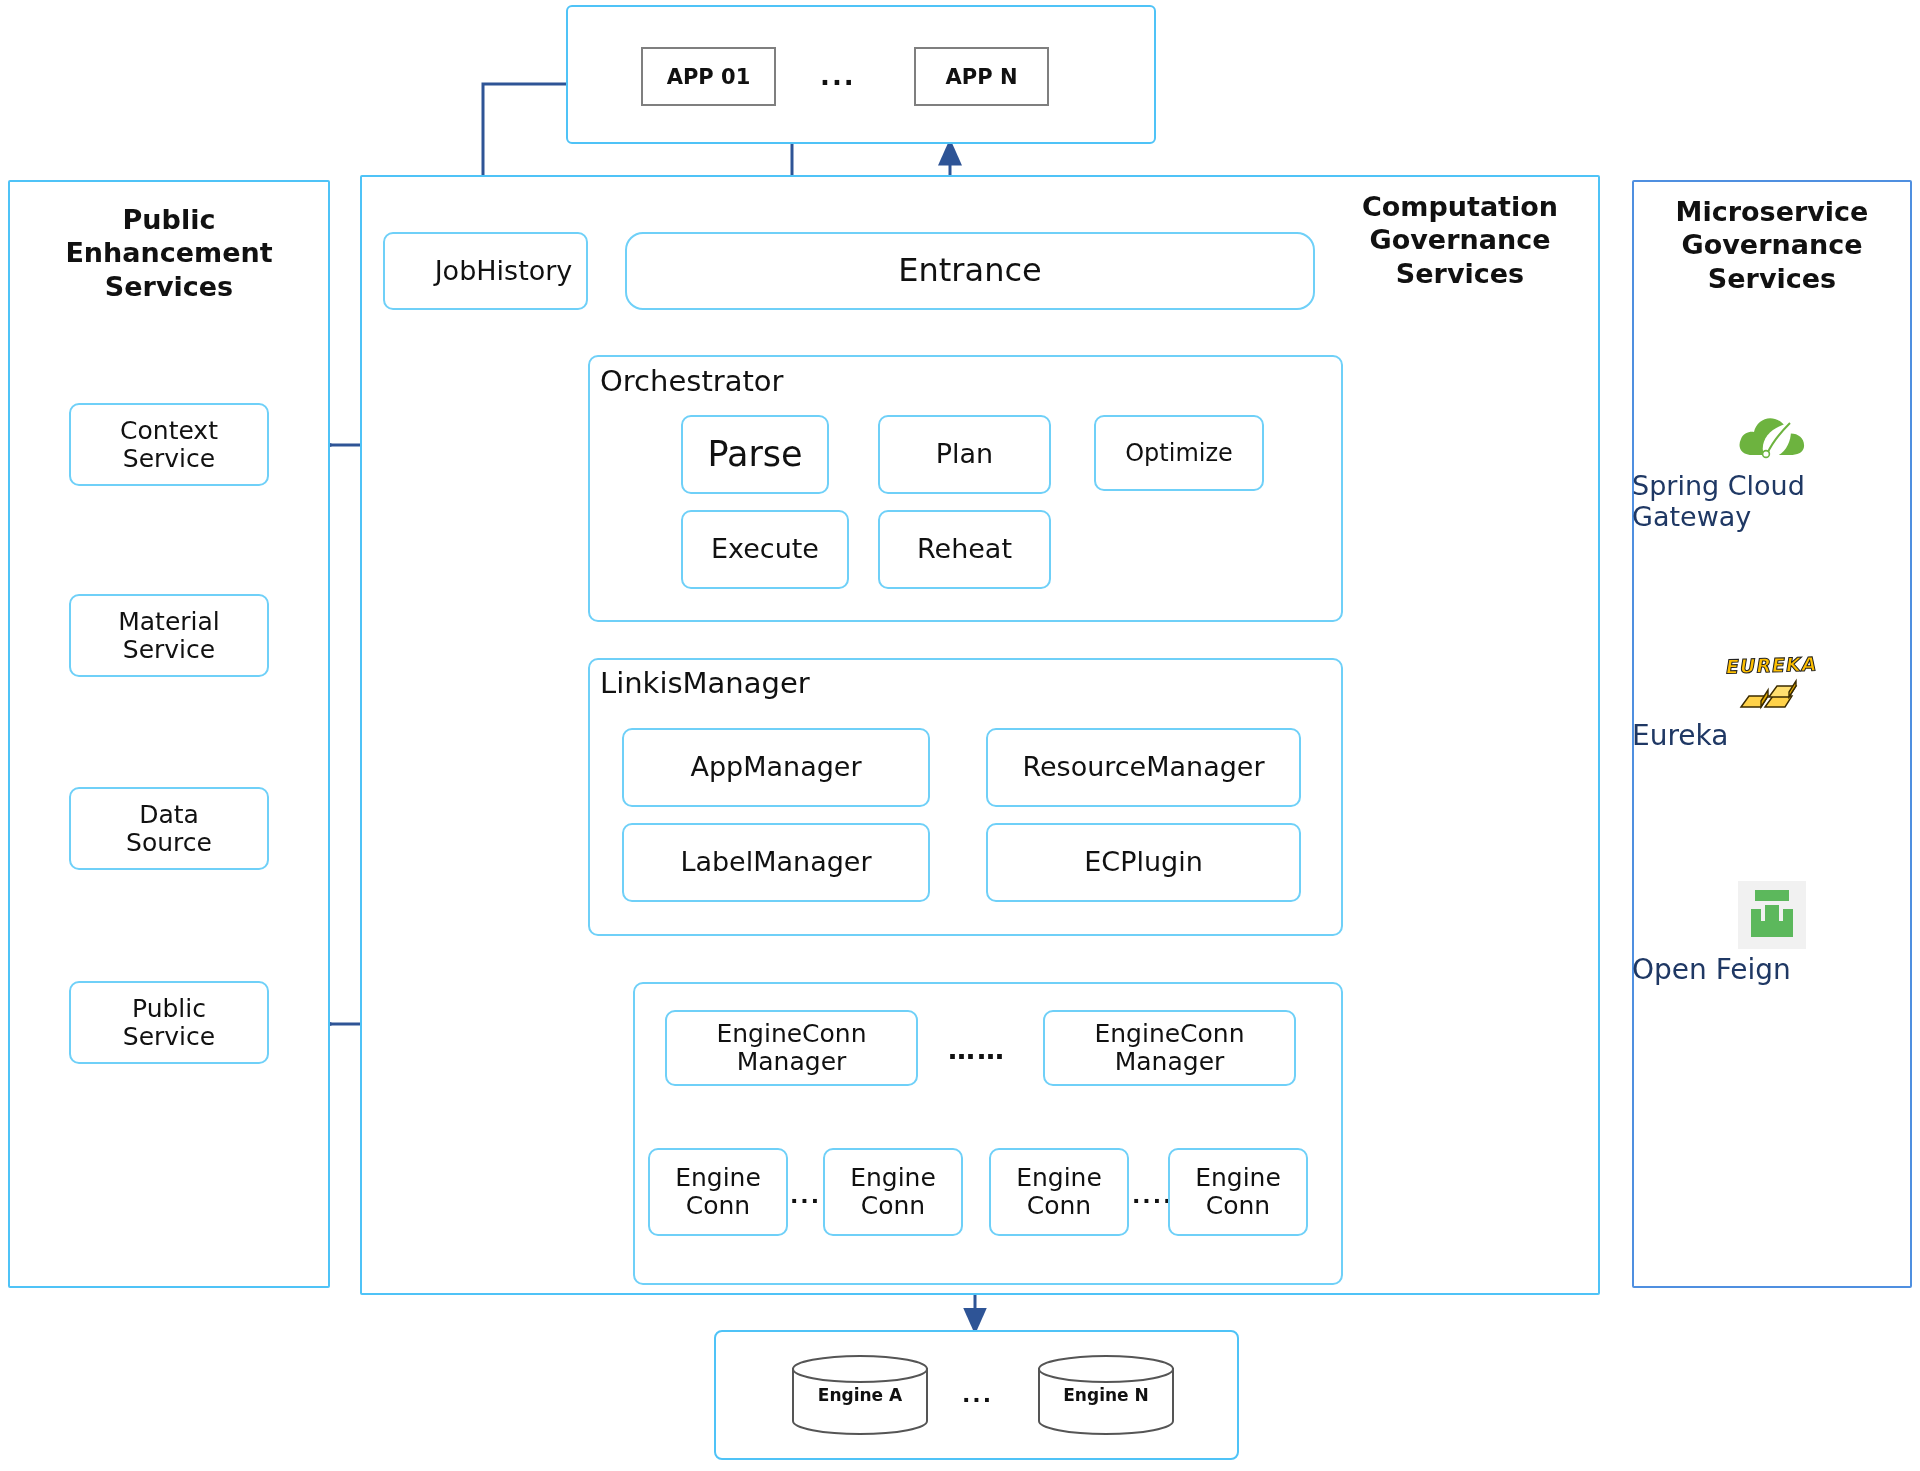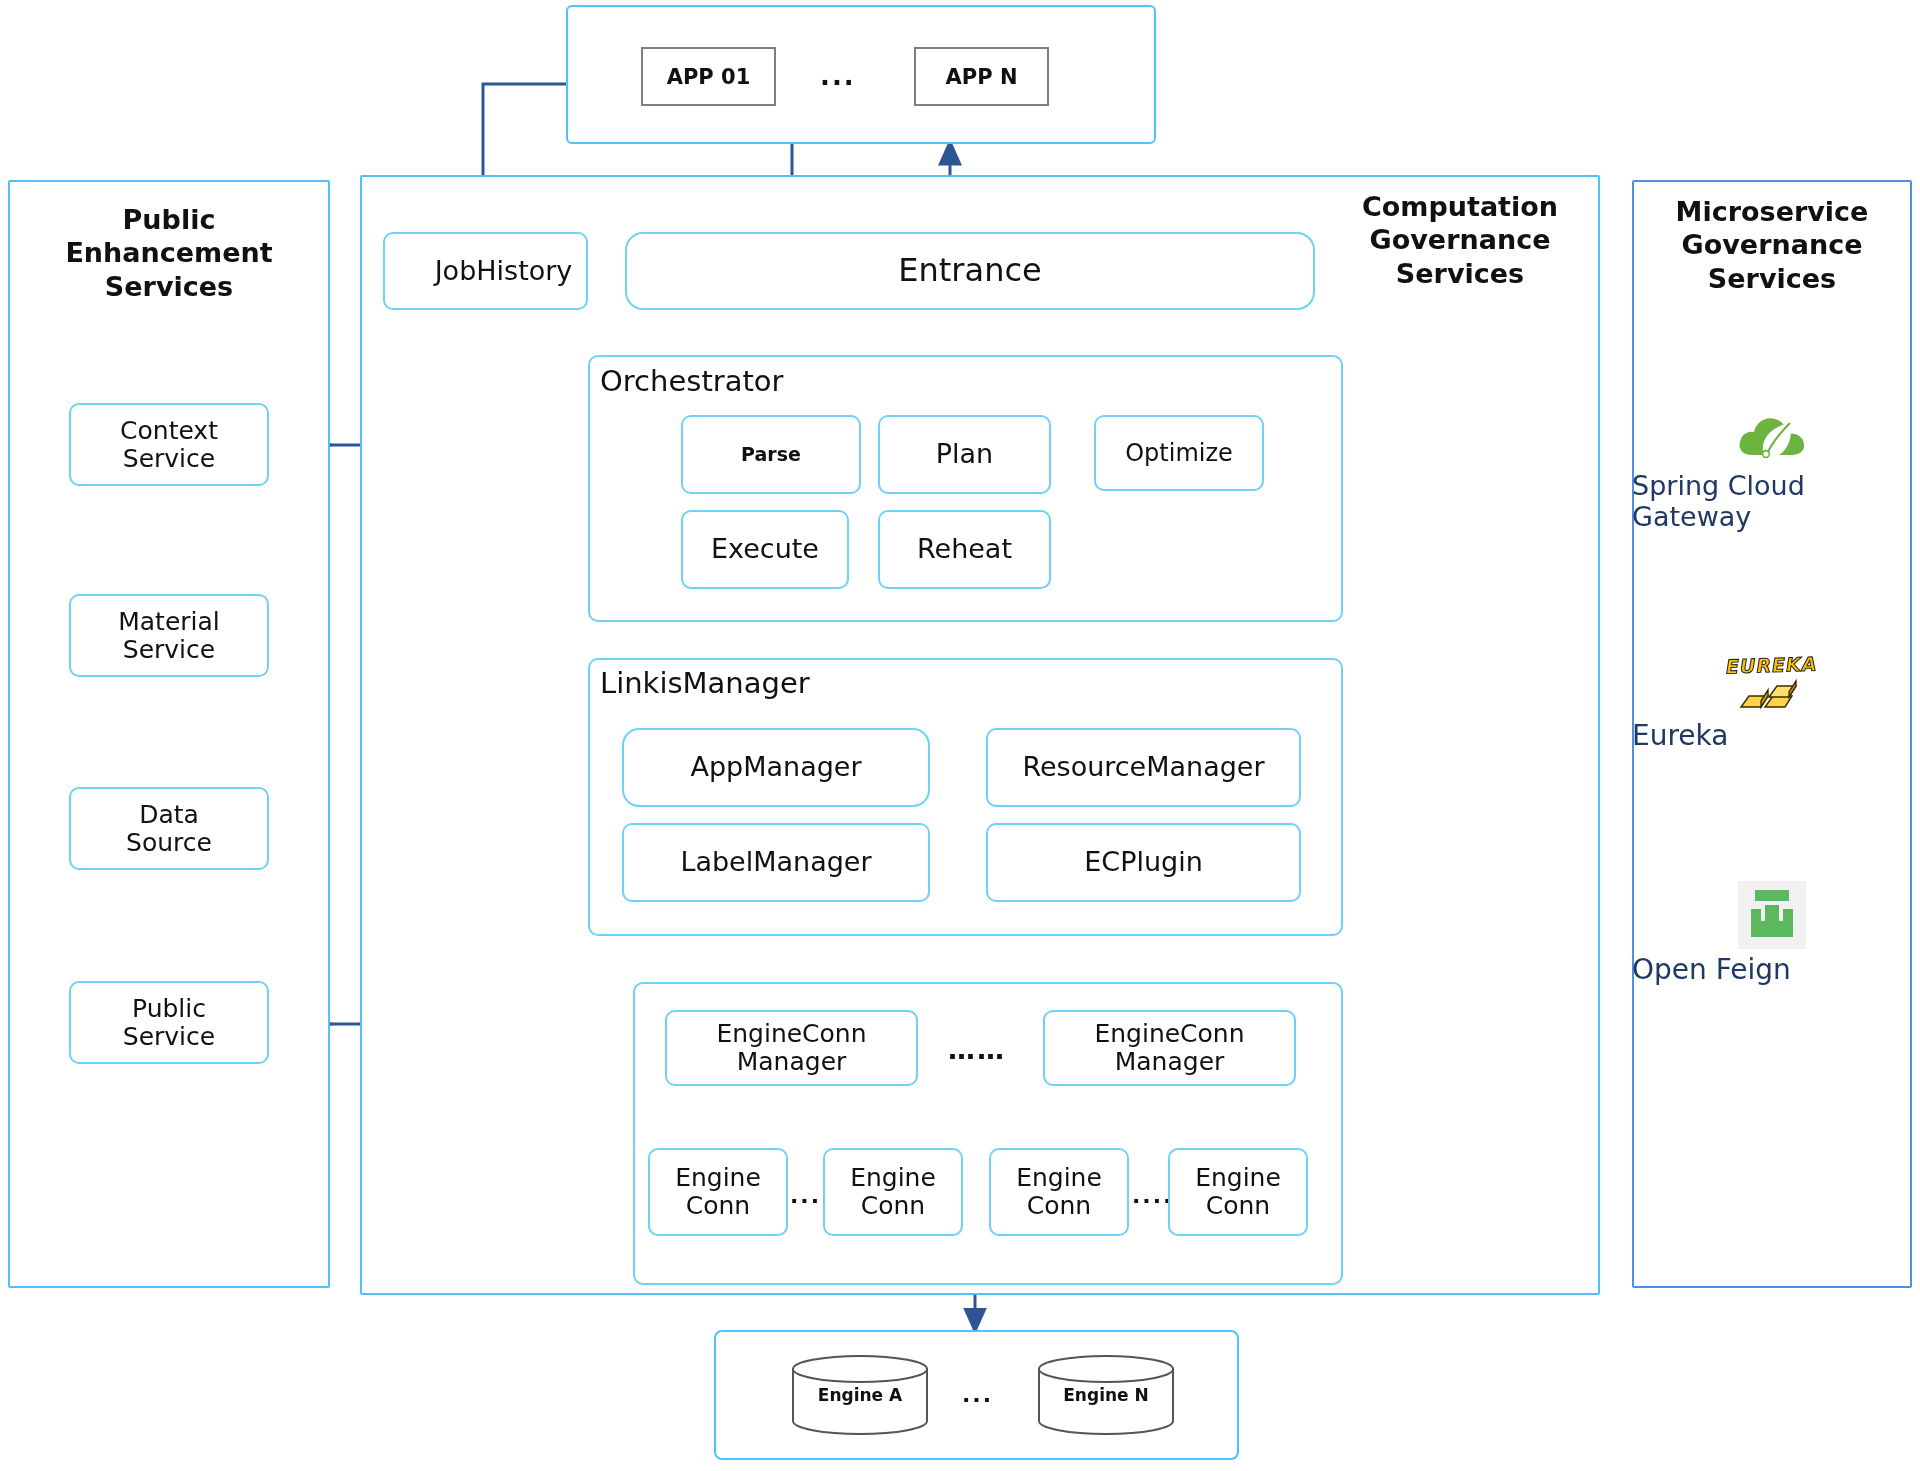--- a/index.html
+++ b/index.html
@@ -188,40 +188,40 @@
     <span>JobHistory</span>
   </div>
 
   <div class="rbox" style="left:625px;top:232px;width:690px;height:78px;font-size:32px;border-radius:18px;">
     <span>Entrance</span>
   </div>
 
   <div class="panel" style="left:588px;top:355px;width:755px;height:267px;border-color:#6FD0F8;border-radius:10px;"></div>
   <div class="secLabel" style="left:600px;top:366px;font-size:29px;">Orchestrator</div>
 
-  <div class="rbox" style="left:681px;top:415px;width:180px;height:79px;font-size:19px;font-weight:bold;">
+  <div class="rbox" style="left:681px;top:415px;width:148px;height:79px;font-size:35px;">
     <span>Parse</span>
   </div>
   <div class="rbox" style="left:878px;top:415px;width:173px;height:79px;font-size:27px;">
     <span>Plan</span>
   </div>
   <div class="rbox" style="left:1094px;top:415px;width:170px;height:76px;font-size:24px;">
     <span>Optimize</span>
   </div>
   <div class="rbox" style="left:681px;top:510px;width:168px;height:79px;font-size:27px;">
     <span>Execute</span>
   </div>
   <div class="rbox" style="left:878px;top:510px;width:173px;height:79px;font-size:27px;">
     <span>Reheat</span>
   </div>
 
   <div class="panel" style="left:588px;top:658px;width:755px;height:278px;border-color:#6FD0F8;border-radius:10px;"></div>
   <div class="secLabel" style="left:600px;top:668px;font-size:29px;">LinkisManager</div>
 
-  <div class="rbox" style="left:622px;top:728px;width:308px;height:79px;font-size:27px;border-radius:17px;">
+  <div class="rbox" style="left:622px;top:728px;width:308px;height:79px;font-size:27px;">
     <span>AppManager</span>
   </div>
   <div class="rbox" style="left:986px;top:728px;width:315px;height:79px;font-size:27px;">
     <span>ResourceManager</span>
   </div>
   <div class="rbox" style="left:622px;top:823px;width:308px;height:79px;font-size:27px;">
     <span>LabelManager</span>
   </div>
   <div class="rbox" style="left:986px;top:823px;width:315px;height:79px;font-size:27px;align-items:center;">
     <span>ECPlugin</span>

